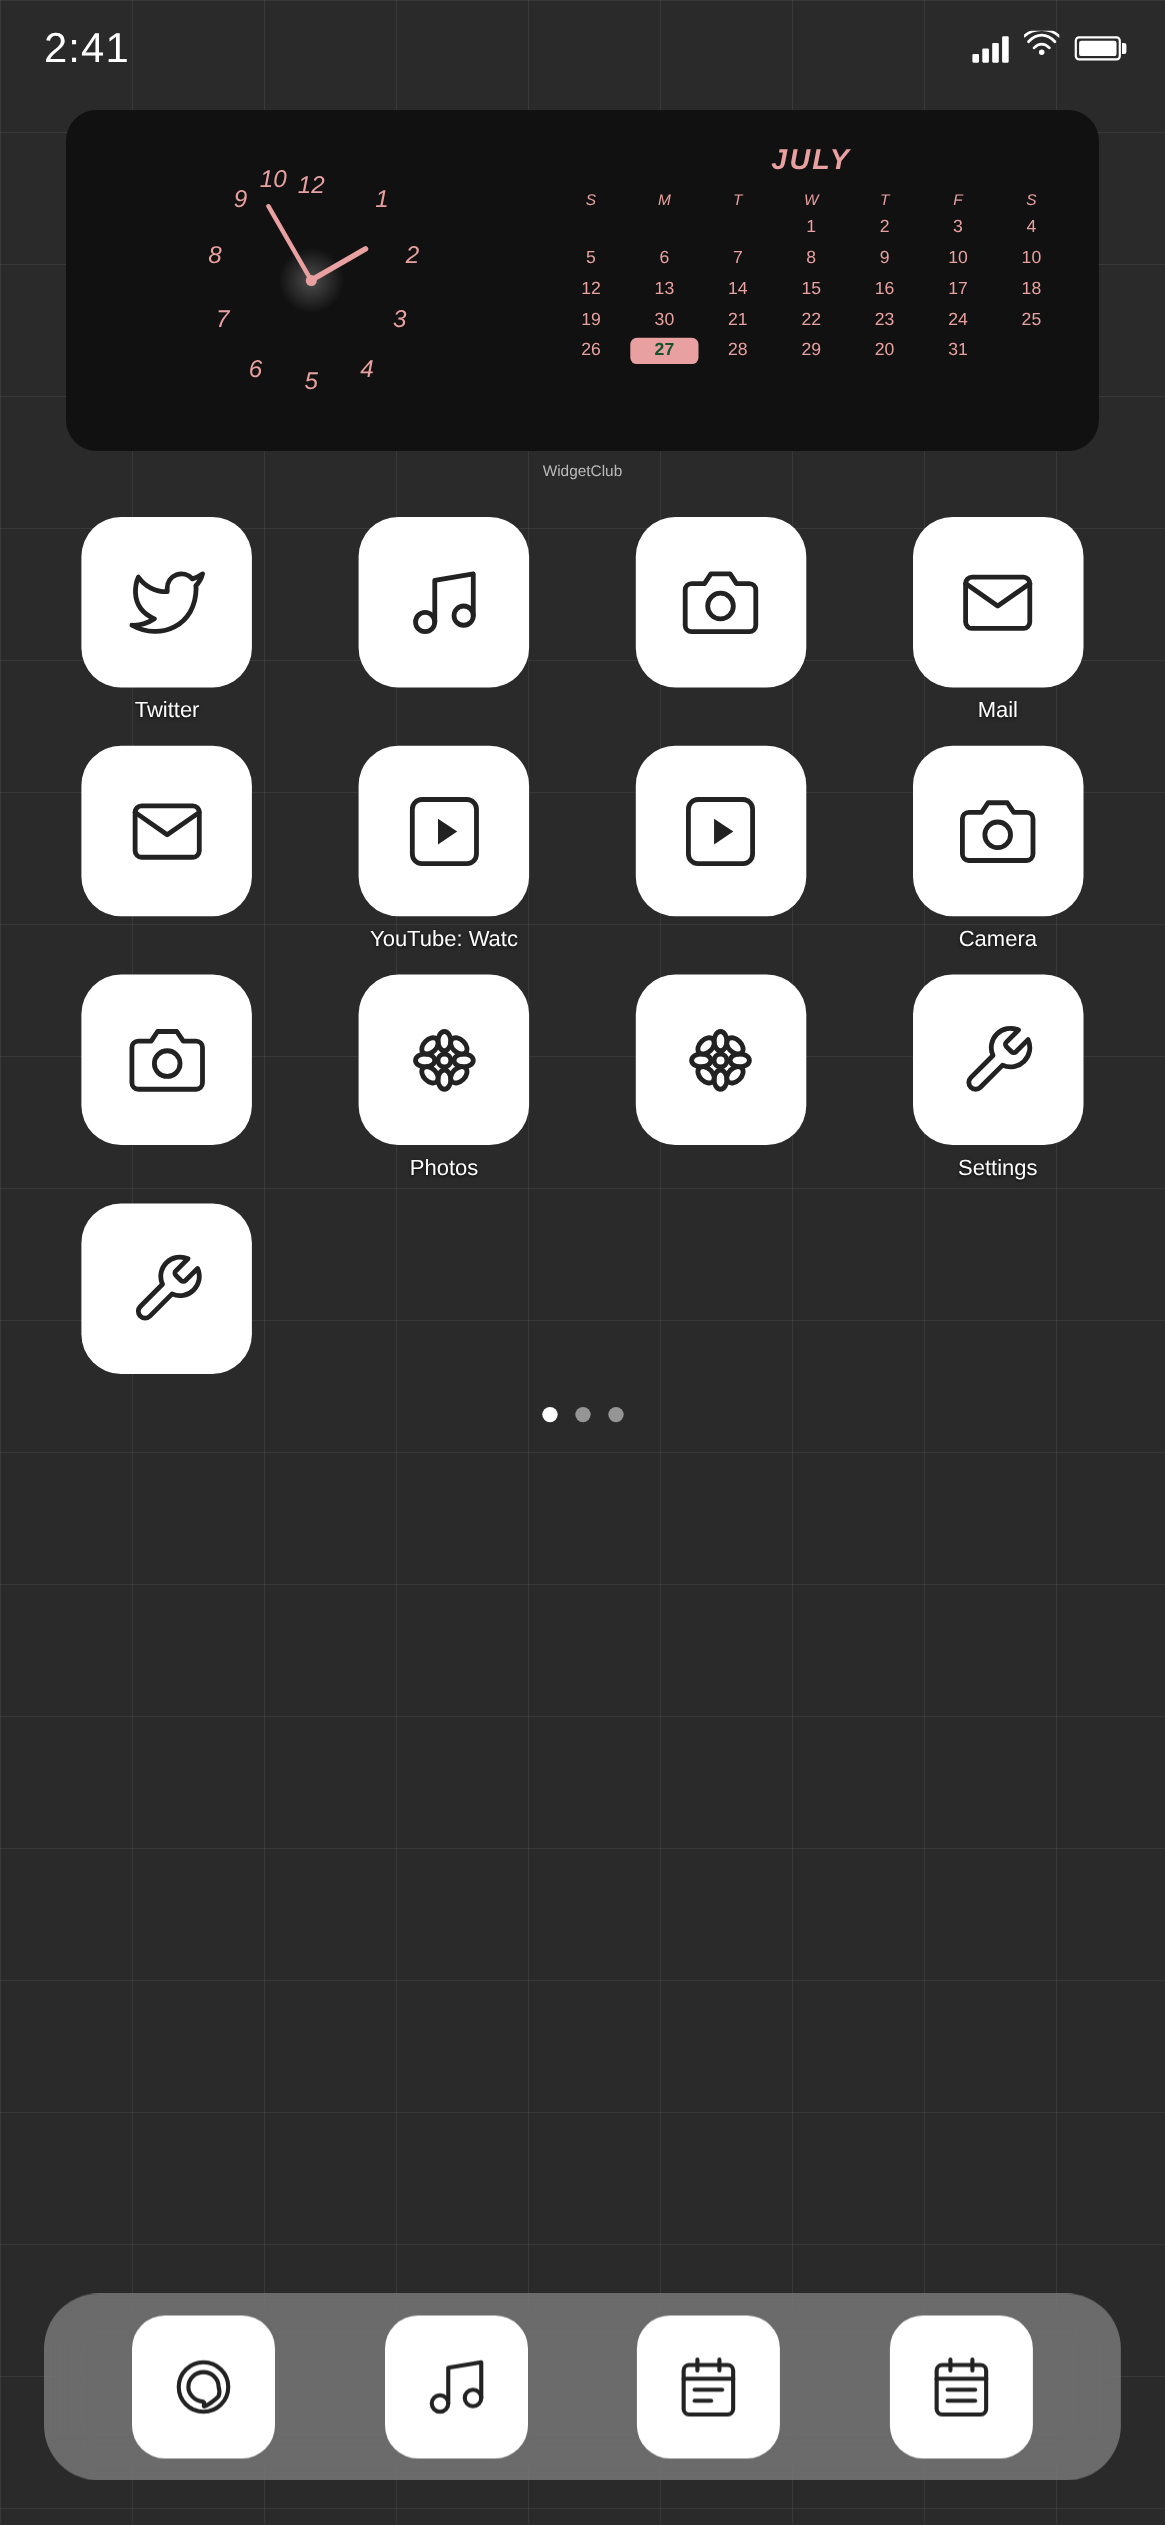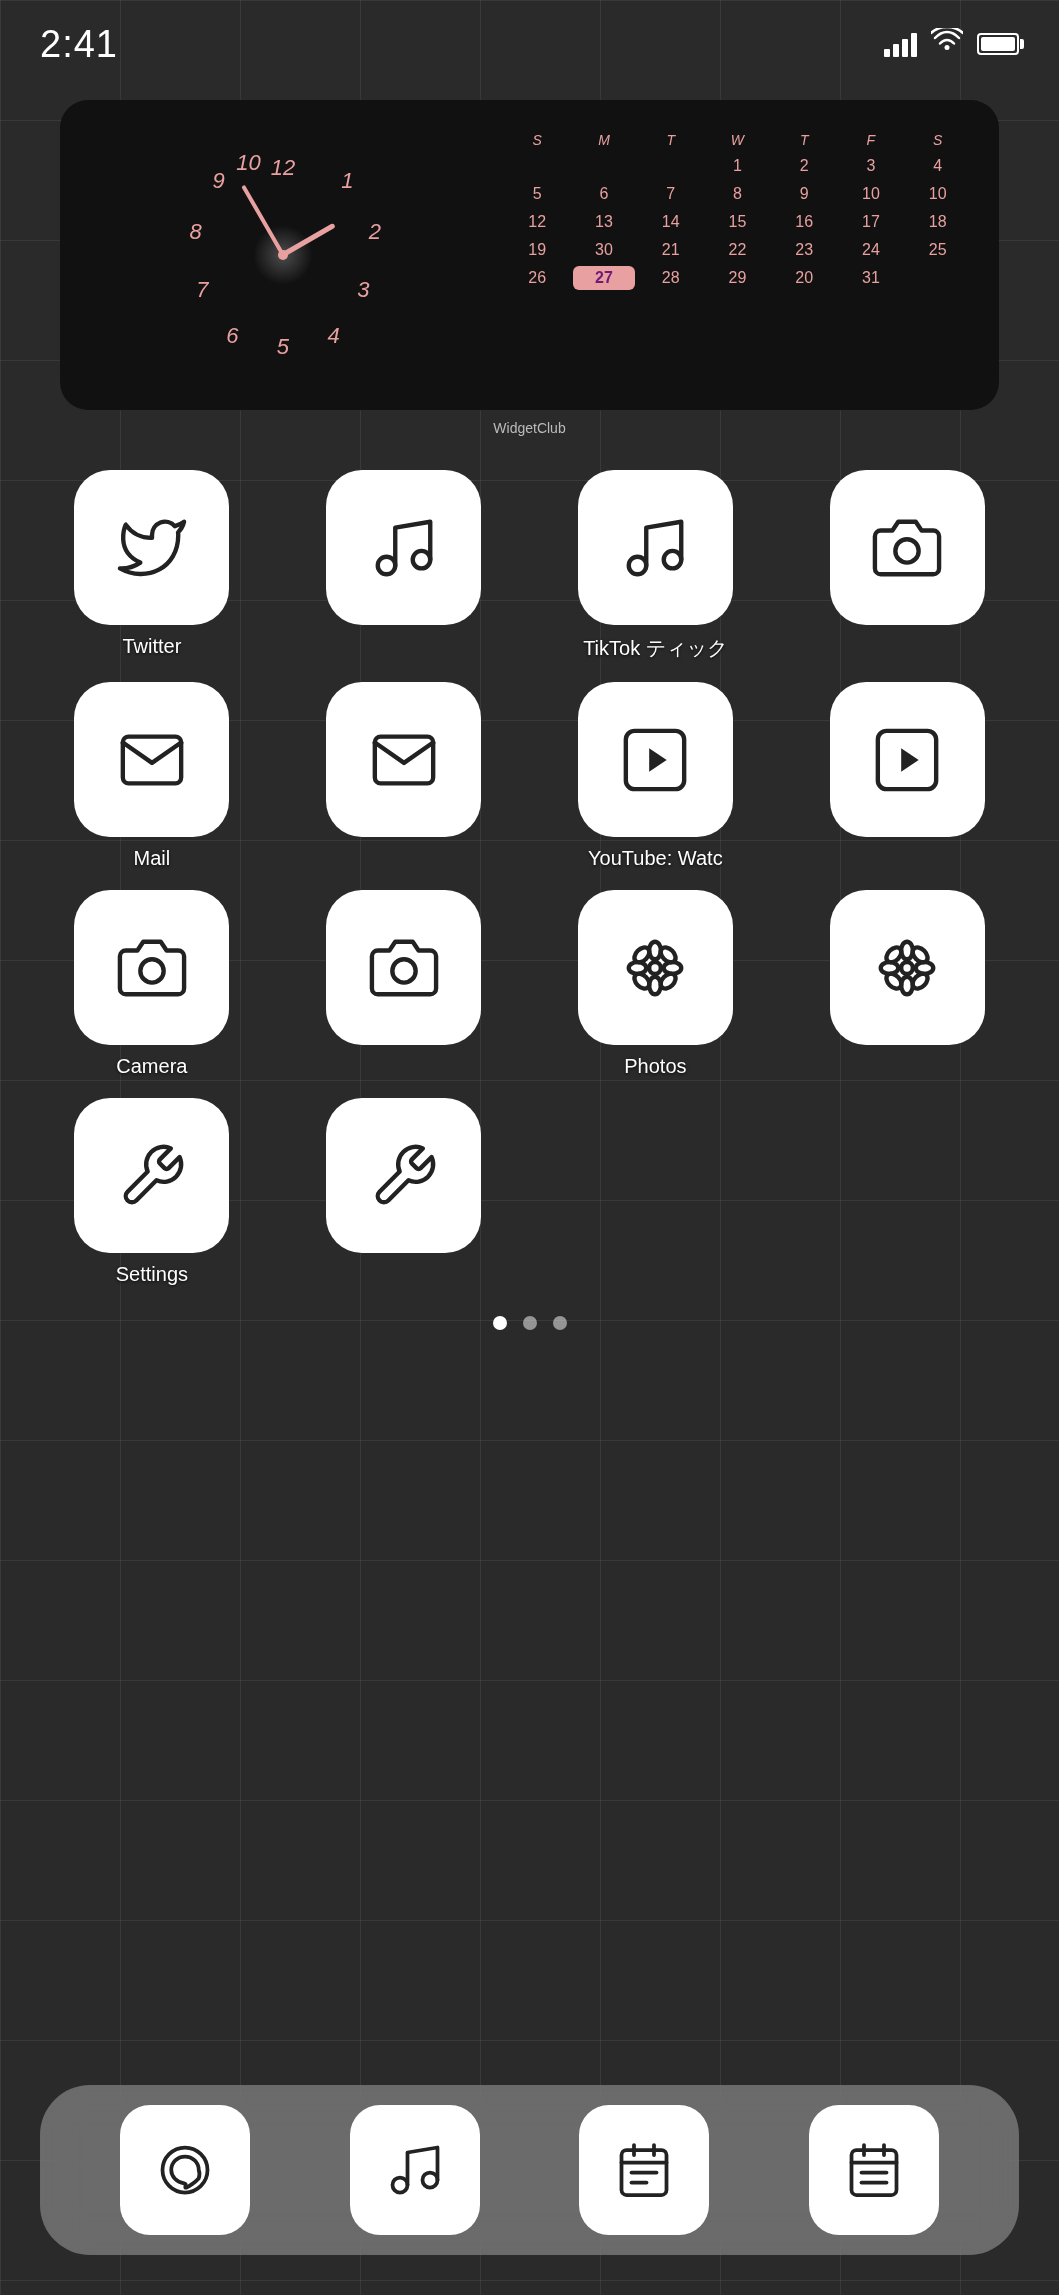--- a/index.html
+++ b/index.html
@@ -158,21 +158,21 @@
 
     .cal-day {
       font-size: 16px;
       color: #e8a0a0;
       padding: 3px;
       border-radius: 4px;
     }
 
     .cal-day.today {
       background: #e8a0a0;
-      color: #701a75;
+      color: #14532d;
       border-radius: 6px;
       font-weight: 700;
     }
 
     .cal-day.empty {
       color: transparent;
     }
 
     
     .widget-label {
@@ -318,20 +318,21 @@
 
       <div class="clock-hand" style="width:4px;height:80px;left:calc(50% - 2px);transform:rotate(-30deg);"></div>
 
       <div class="clock-hand" style="width:5px;height:60px;left:calc(50% - 2.5px);transform:rotate(60deg);"></div>
 
       <div style="position:absolute;left:50%;top:50%;width:10px;height:10px;background:#e8a0a0;border-radius:50%;transform:translate(-50%,-50%);"></div>
     </div>
   </div>
 
   <div class="calendar-section">
+    <div class="cal-month">JULY</div>
     <div class="cal-grid" id="cal-grid">
         <div class="cal-header">S</div>
         <div class="cal-header">M</div>
         <div class="cal-header">T</div>
         <div class="cal-header">W</div>
         <div class="cal-header">T</div>
         <div class="cal-header">F</div>
         <div class="cal-header">S</div>
         <div class="cal-day empty"></div>
         <div class="cal-day empty"></div>
@@ -390,30 +391,20 @@
         <svg viewBox="0 0 24 24" fill="none" stroke="#222" stroke-width="1.5" stroke-linecap="round" stroke-linejoin="round">
       <path d="M9 18V5l12-2v13"></path>
       <circle cx="6" cy="18" r="3"></circle>
       <circle cx="18" cy="16" r="3"></circle>
     </svg>
       </div>
     </div>
     <div class="app-item">
       <div class="app-icon">
         <svg viewBox="0 0 24 24" fill="none" stroke="#222" stroke-width="1.5" stroke-linecap="round" stroke-linejoin="round">
-      <path d="M9 18V5l12-2v13"></path>
-      <circle cx="6" cy="18" r="3"></circle>
-      <circle cx="18" cy="16" r="3"></circle>
-    </svg>
-      </div>
-      <div class="app-label">TikTok ティック</div>
-    </div>
-    <div class="app-item">
-      <div class="app-icon">
-        <svg viewBox="0 0 24 24" fill="none" stroke="#222" stroke-width="1.5" stroke-linecap="round" stroke-linejoin="round">
       <path d="M23 19a2 2 0 01-2 2H3a2 2 0 01-2-2V8a2 2 0 012-2h4l2-3h6l2 3h4a2 2 0 012 2z"></path>
       <circle cx="12" cy="13" r="4"></circle>
     </svg>
       </div>
     </div>
     <div class="app-item">
       <div class="app-icon">
         <svg viewBox="0 0 24 24" fill="none" stroke="#222" stroke-width="1.5" stroke-linecap="round" stroke-linejoin="round">
       <path d="M4 4h16c1.1 0 2 .9 2 2v12c0 1.1-.9 2-2 2H4c-1.1 0-2-.9-2-2V6c0-1.1.9-2 2-2z"></path>
       <polyline points="22,6 12,13 2,6"></polyline>

